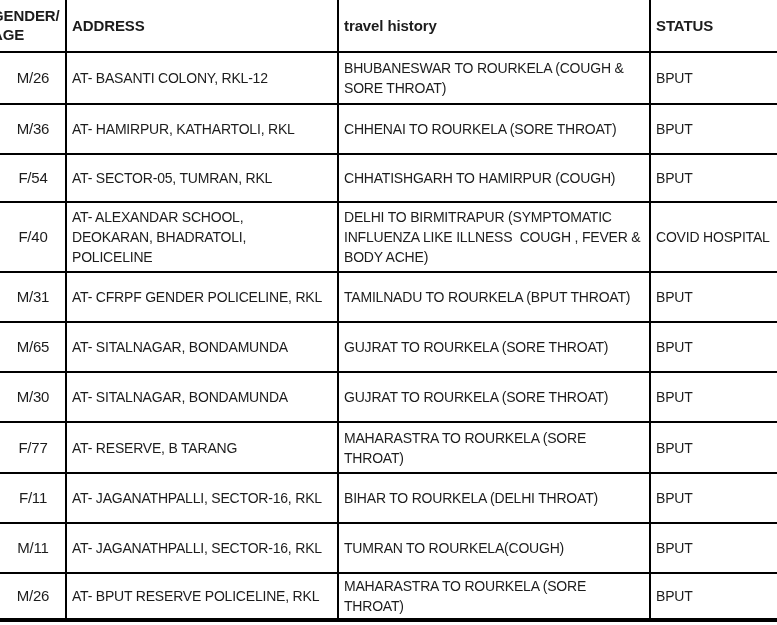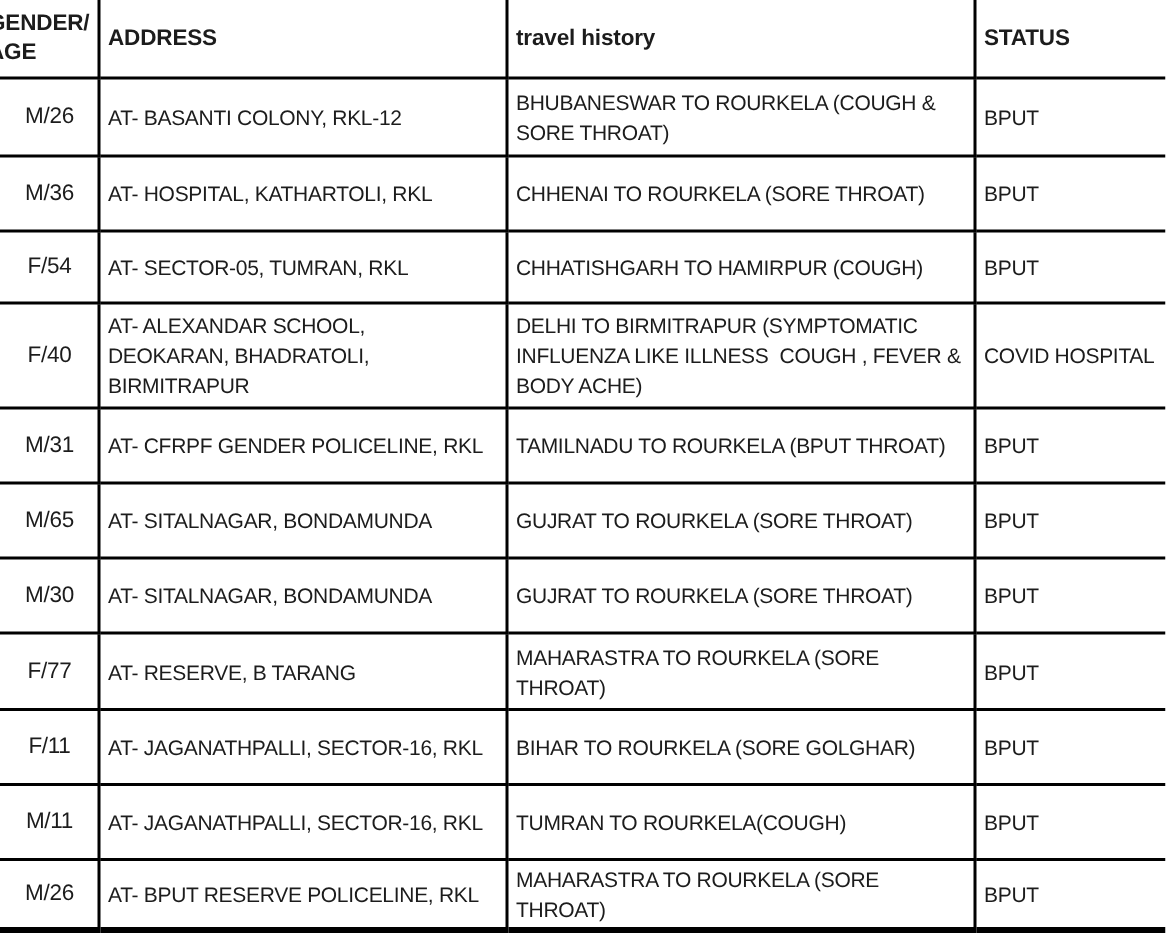--- a/index.html
+++ b/index.html
@@ -96,35 +96,35 @@
     <tbody>
       <tr class="r0">
         <td class="c0">M/26</td>
         <td class="c1">AT- BASANTI COLONY, RKL-12</td>
         <td class="c2">BHUBANESWAR TO ROURKELA (COUGH &amp;
 SORE THROAT)</td>
         <td class="c3">BPUT</td>
       </tr>
       <tr class="r1">
         <td class="c0">M/36</td>
-        <td class="c1">AT- HOSPITAL, KATHARTOLI, RKL</td>
+        <td class="c1">AT- HAMIRPUR, KATHARTOLI, RKL</td>
         <td class="c2">CHHENAI TO ROURKELA (SORE THROAT)</td>
         <td class="c3">BPUT</td>
       </tr>
       <tr class="r2">
         <td class="c0">F/54</td>
         <td class="c1">AT- SECTOR-05, TUMRAN, RKL</td>
         <td class="c2">CHHATISHGARH TO HAMIRPUR (COUGH)</td>
         <td class="c3">BPUT</td>
       </tr>
       <tr class="r3">
         <td class="c0">F/40</td>
         <td class="c1">AT- ALEXANDAR SCHOOL,
 DEOKARAN, BHADRATOLI,
-BIRMITRAPUR</td>
+POLICELINE</td>
         <td class="c2">DELHI TO BIRMITRAPUR (SYMPTOMATIC
 INFLUENZA LIKE ILLNESS  COUGH , FEVER &amp;
 BODY ACHE)</td>
         <td class="c3">COVID HOSPITAL</td>
       </tr>
       <tr class="r4">
         <td class="c0">M/31</td>
         <td class="c1">AT- CFRPF GENDER POLICELINE, RKL</td>
         <td class="c2">TAMILNADU TO ROURKELA (BPUT THROAT)</td>
         <td class="c3">BPUT</td>
@@ -144,21 +144,21 @@
       <tr class="r7">
         <td class="c0">F/77</td>
         <td class="c1">AT- RESERVE, B TARANG</td>
         <td class="c2">MAHARASTRA TO ROURKELA (SORE
 THROAT)</td>
         <td class="c3">BPUT</td>
       </tr>
       <tr class="r8">
         <td class="c0">F/11</td>
         <td class="c1">AT- JAGANATHPALLI, SECTOR-16, RKL</td>
-        <td class="c2">BIHAR TO ROURKELA (SORE GOLGHAR)</td>
+        <td class="c2">BIHAR TO ROURKELA (DELHI THROAT)</td>
         <td class="c3">BPUT</td>
       </tr>
       <tr class="r9">
         <td class="c0">M/11</td>
         <td class="c1">AT- JAGANATHPALLI, SECTOR-16, RKL</td>
         <td class="c2">TUMRAN TO ROURKELA(COUGH)</td>
         <td class="c3">BPUT</td>
       </tr>
       <tr class="r10 last">
         <td class="c0">M/26</td>

